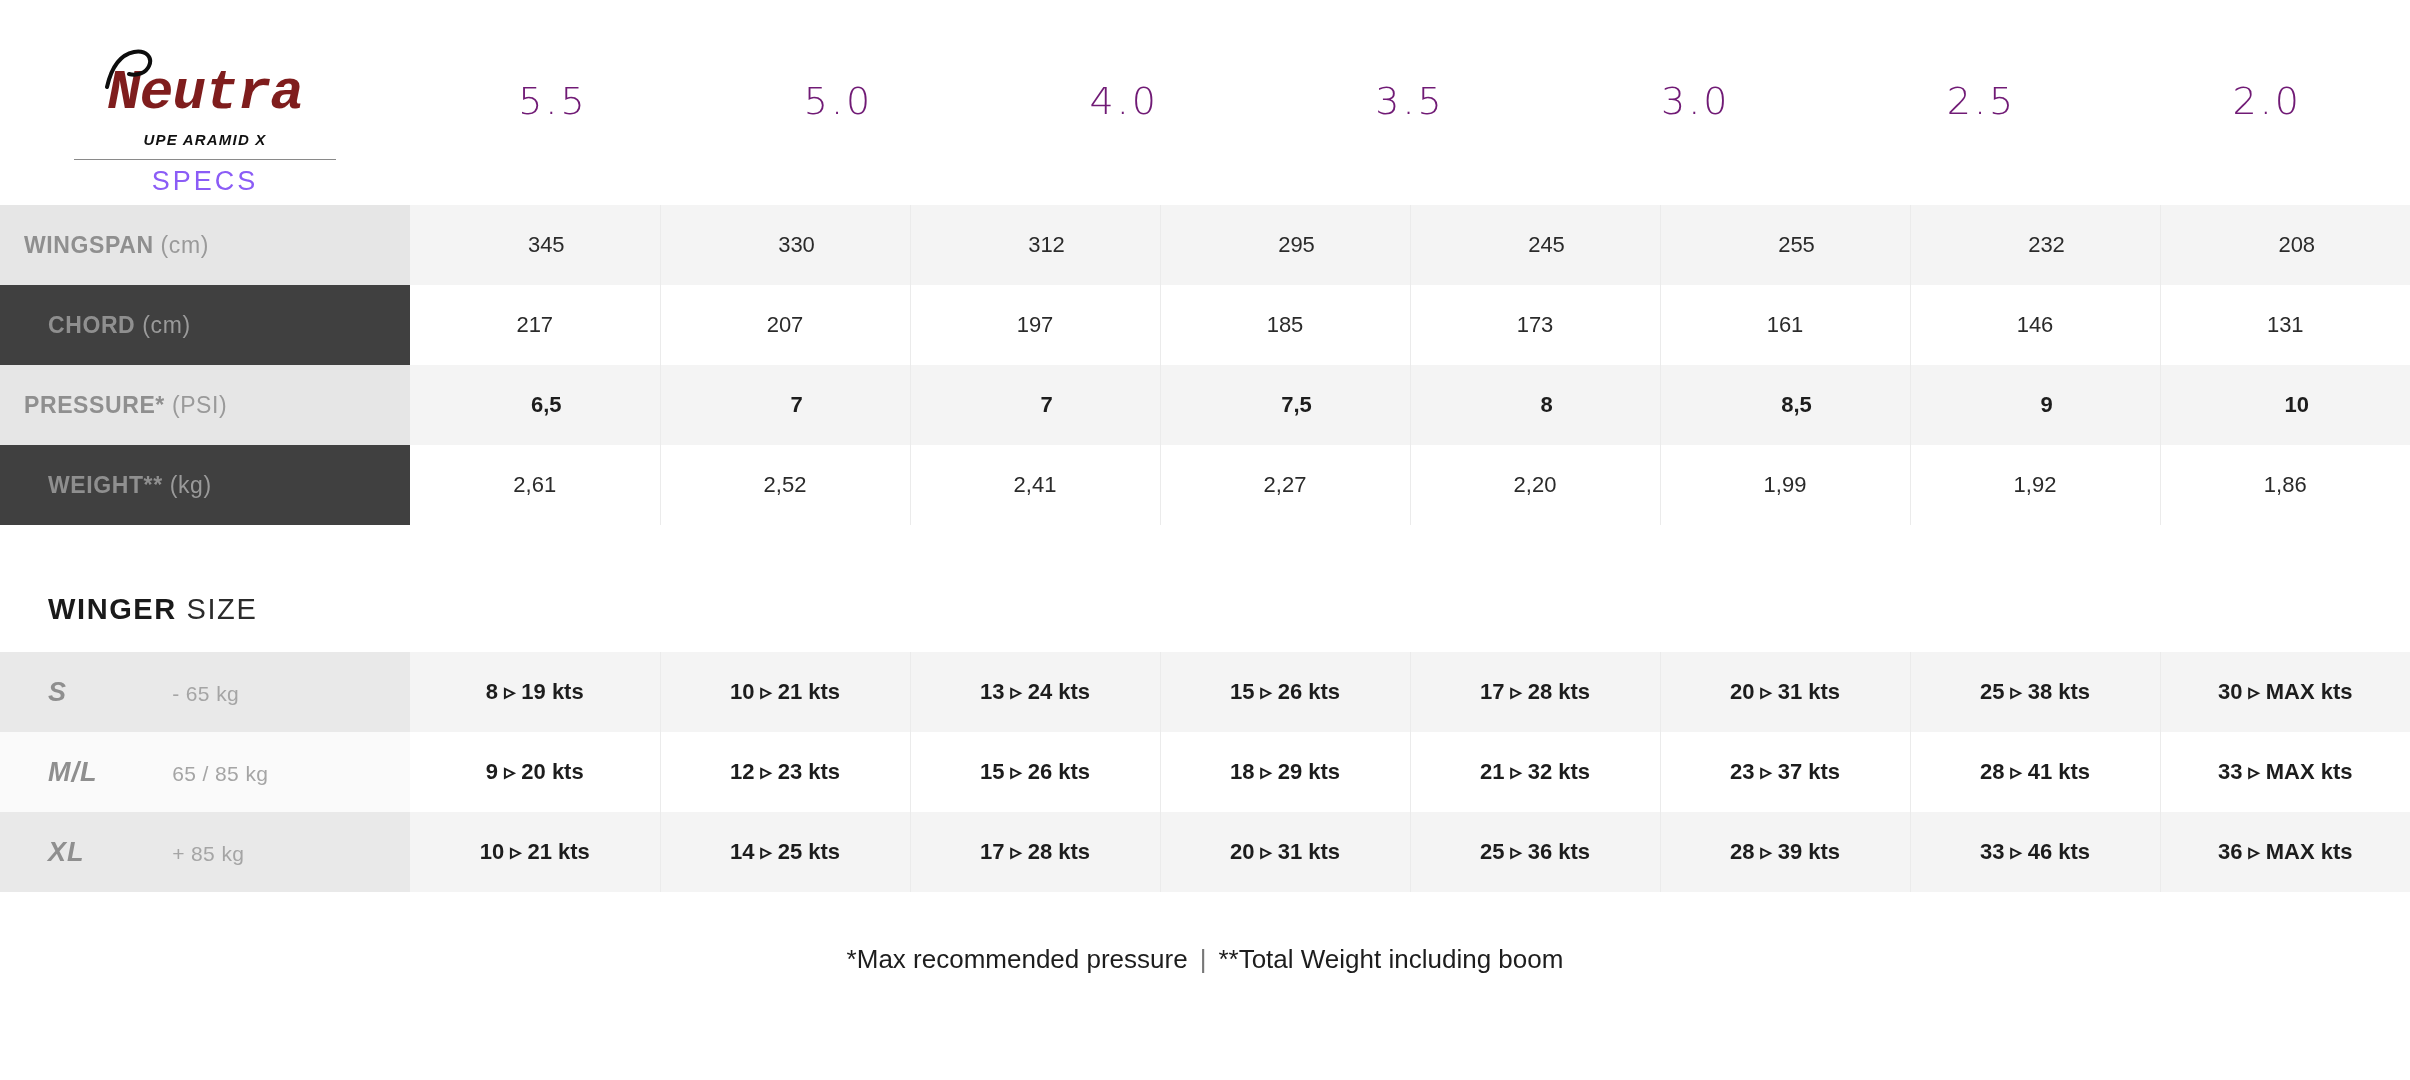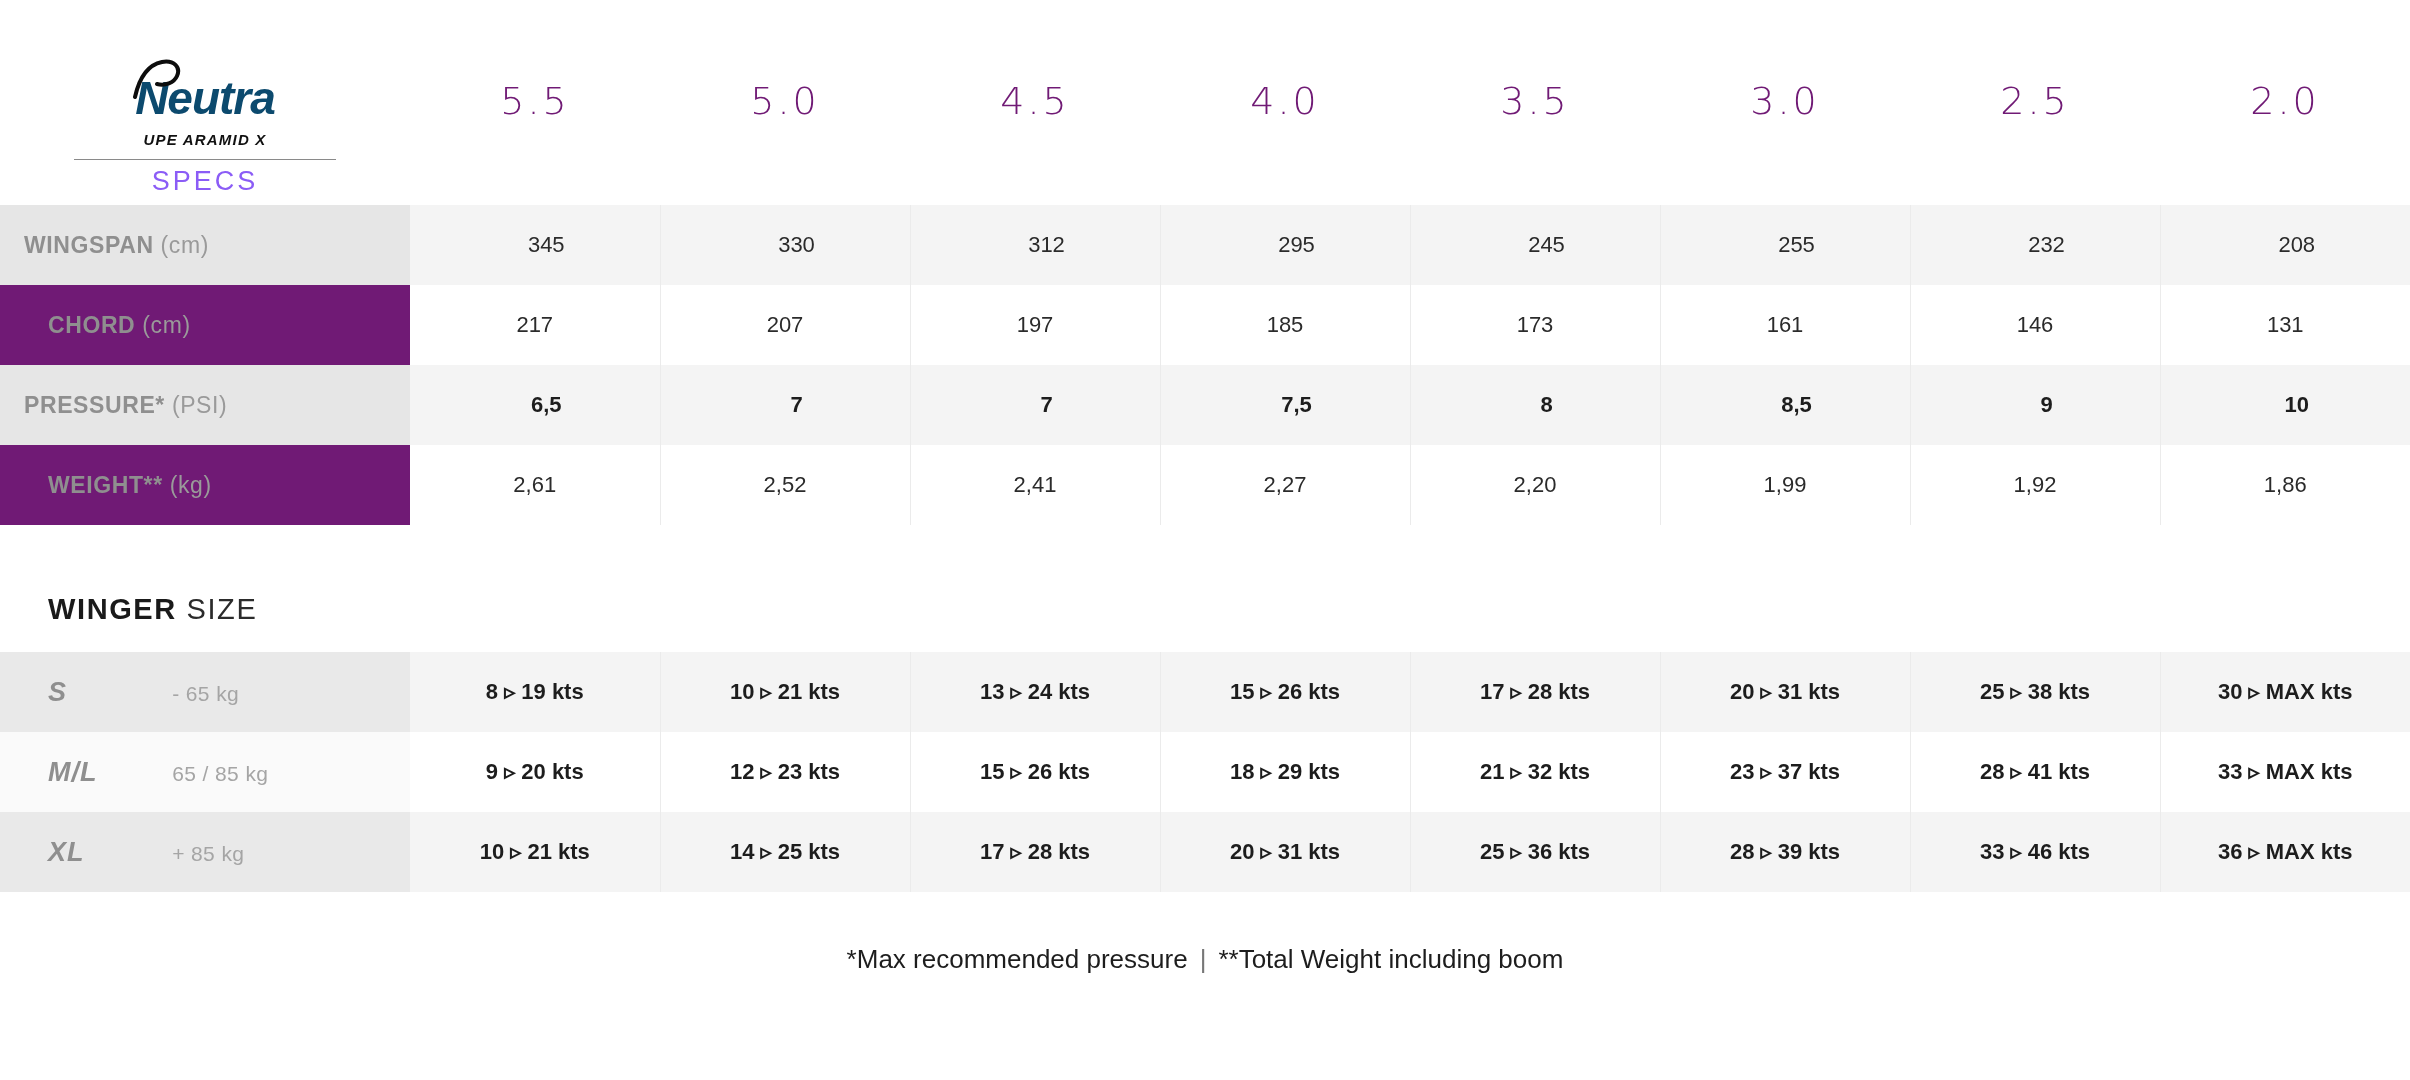--- a/index.html
+++ b/index.html
@@ -33,26 +33,26 @@
     min-width: 410px;
     height: 205px;
     display: flex;
     flex-direction: column;
     align-items: center;
     justify-content: flex-end;
     padding-bottom: 8px;
     box-sizing: border-box;
   }
   .brand-logo {
-    font-family: Liberation Sans, sans-serif;
-    font-size: 46px;
+    font-family: Liberation Mono, monospace;
+    font-size: 56px;
     font-style: italic;
     font-weight: 700;
     letter-spacing: -1px;
-    color: #0c4a6e;
+    color: #7f1d1d;
     line-height: 1;
     position: relative;
   }
   .brand-logo .swoosh {
     position: absolute;
     left: -6px;
     top: -16px;
     width: 62px;
     height: 40px;
     pointer-events: none;
@@ -114,21 +114,21 @@
     vertical-align: middle;
   }
   .spec-table td:last-child { border-right: none; }
   .spec-table td.label {
     text-align: left;
     padding-left: 48px;
     font-size: 23px;
     letter-spacing: 0.6px;
     color: #9a9a9a;
     border-right: none;
-    background: #701a75;
+    background: #404040;
   }
   .spec-table td.label b {
     color: #8f8f8f;
     font-weight: 700;
   }
   .spec-table td.bold { font-weight: 700; color: #1d1d1d; }
 
   .ratio-line {
     padding: 36px 0 0 48px;
     font-size: 22px;
@@ -209,21 +209,20 @@
         </svg>
         <span>Neutra</span>
       </div>
       <div class="brand-sub">UPE ARAMID X</div>
       <div class="brand-rule"></div>
       <div class="brand-specs">SPECS</div>
     </div>
     <div class="size-head">
       <div class="size-cell">5.5</div>
       <div class="size-cell">5.0</div>
-      <div class="size-cell">4.5</div>
       <div class="size-cell">4.0</div>
       <div class="size-cell">3.5</div>
       <div class="size-cell">3.0</div>
       <div class="size-cell">2.5</div>
       <div class="size-cell">2.0</div>
     </div>
   </div>
 
   <table class="spec-table">
     <colgroup>

